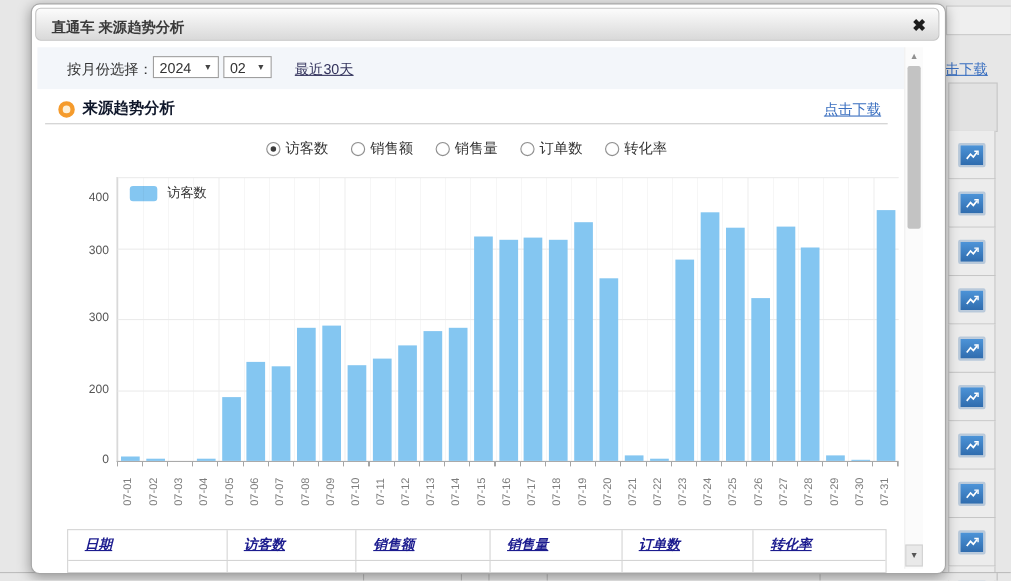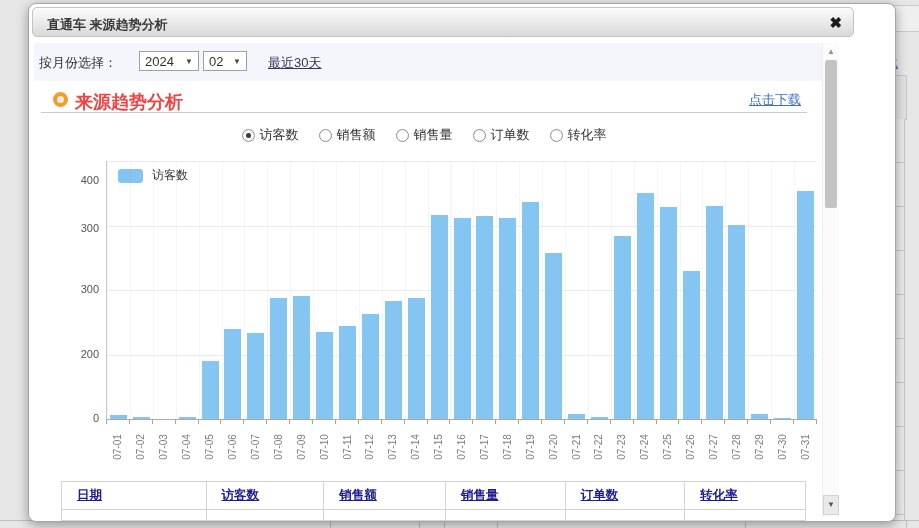--- a/index.html
+++ b/index.html
@@ -13,38 +13,38 @@
   .bg-header-cell{position:absolute;left:5px;top:75px;width:43px;height:43px;background:#e2e2e2;border:1px solid #c6c6c6;}
   .bg-rows{position:absolute;left:5px;top:119px;width:43px;}
   .bgcell{height:43px;border:1px solid #c6c6c6;border-top:none;display:flex;align-items:center;justify-content:center;background:#ececec;box-sizing:content-box;}
   .bgicon{width:21px;height:18px;background:linear-gradient(#4d94d8,#2f6cae);border:2px solid #b9c9da;border-radius:2px;display:flex;align-items:center;justify-content:center;}
   .bg-bottom{position:absolute;left:0;top:520px;width:919px;height:8px;background:#e7e7e7;border-top:1px solid #bdbdbd;}
   .bb{position:absolute;top:0;bottom:0;width:1px;background:#bdbdbd;}
 
   
   .modal{position:absolute;left:28px;top:3px;width:830px;height:517px;background:#fff;
          border:1px solid #a6a6a6;border-radius:8px;box-shadow:0 3px 12px rgba(0,0,0,.35);
-         z-index:10;overflow:hidden;padding-left:36px;}
+         z-index:10;overflow:hidden;}
   .modal-header{position:absolute;left:3px;top:3px;width:822px;height:30px;
                 background:linear-gradient(#fcfcfc,#d9d9d9);border:1px solid #c3c3c3;border-radius:5px;box-sizing:border-box;}
   .modal-title{position:absolute;left:14px;top:8px;font-size:13px;font-weight:bold;color:#3a3a3a;}
   .close{position:absolute;right:11px;top:6px;font-size:15px;font-weight:bold;color:#1c1c1c;cursor:pointer;}
 
   .filter-bar{position:absolute;left:5px;top:39px;width:788px;height:38px;background:#f3f6fa;}
-  .filter-label{position:absolute;left:5px;top:11px;font-size:13px;color:#333;}
+  .filter-label{position:absolute;left:27px;top:11px;font-size:13px;color:#333;}
   .select{position:absolute;top:8px;height:20px;background:#fff;border:1px solid #9f9f9f;
           font-size:13px;color:#333;display:flex;align-items:center;justify-content:space-between;
           padding:0 5px;box-sizing:border-box;cursor:pointer;}
   .select .arr{font-size:8px;color:#444;margin-left:6px;}
   .sel-year{left:105px;width:60px;}
   .sel-month{left:169px;width:44px;}
   .recent-link{position:absolute;left:234px;top:11px;font-size:13px;color:#33335c;text-decoration:underline;cursor:pointer;}
 
   .donut{position:absolute;left:24px;top:88px;width:7px;height:7px;border:4px solid #f59b2c;border-radius:50%;background:#fdf0d8;}
-  .section-title{position:absolute;left:46px;top:86px;font-size:18px;font-weight:bold;color:#ef4444;}
+  .section-title{position:absolute;left:46px;top:86px;font-size:14px;font-weight:bold;color:#0f172a;}
   .dl-link{position:absolute;left:720px;top:87px;font-size:13px;color:#3a6fc0;text-decoration:underline;cursor:pointer;}
   .hrule{position:absolute;left:12px;top:108px;width:766px;height:1px;background:#ccc;}
 
   .radio-row{position:absolute;left:5px;top:122px;width:780px;display:flex;justify-content:center;gap:20px;}
   .ropt{display:flex;align-items:center;gap:5px;font-size:13px;color:#333;cursor:pointer;}
   .rc{width:13px;height:13px;border-radius:50%;border:1px solid #8f8f8f;background:radial-gradient(#fff 55%,#ddd);position:relative;box-sizing:border-box;}
   .rc.sel::after{content:"";position:absolute;left:3px;top:3px;width:5px;height:5px;border-radius:50%;background:#3c3c3c;}
 
   
   .legend{position:absolute;left:89px;top:163px;display:flex;align-items:center;gap:9px;}
@@ -61,21 +61,21 @@
   .xticks{position:absolute;left:77px;top:416px;width:711px;height:4px;
           background:repeating-linear-gradient(90deg,#a5a5a5 0 1px,transparent 1px 22.9px);}
   .xlabels{position:absolute;left:77px;top:421px;width:710px;height:44px;display:flex;}
   .xslot{flex:1;position:relative;}
   .xslot span{position:absolute;left:50%;top:50%;transform:translate(-50%,-50%) rotate(-90deg);
               font-size:10px;color:#7d7d7d;white-space:nowrap;}
 
   
   .dtable{position:absolute;left:32px;top:477px;width:745px;border:1px solid #d4d4d4;box-sizing:border-box;}
   .thead{display:flex;height:27px;border-bottom:1px solid #d4d4d4;}
-  .th{box-sizing:border-box;border-right:1px solid #d4d4d4;display:flex;align-items:center;padding-left:15px;}
+  .th{box-sizing:border-box;border-right:1px solid #d4d4d4;display:flex;align-items:center;padding-left:15px;font-style:italic;}
   .th:last-child{border-right:none;}
   .thlink{font-size:12.5px;font-weight:bold;color:#1c1c8f;text-decoration:underline;cursor:pointer;}
   .prow{display:flex;height:10px;}
   .tdp{box-sizing:border-box;border-right:1px solid #d4d4d4;}
   .tdp:last-child{border-right:none;}
 
   
   .sb{position:absolute;left:793px;top:39px;width:16px;height:474px;background:#fbfbfb;border-left:1px solid #efefef;}
   .sb-up{position:absolute;top:3px;left:0;width:16px;height:12px;color:#909090;font-size:8px;text-align:center;line-height:12px;cursor:pointer;}
   .sb-thumb{position:absolute;top:17px;left:2px;width:12px;height:148px;background:#c3c3c3;border-radius:2px;cursor:pointer;}

